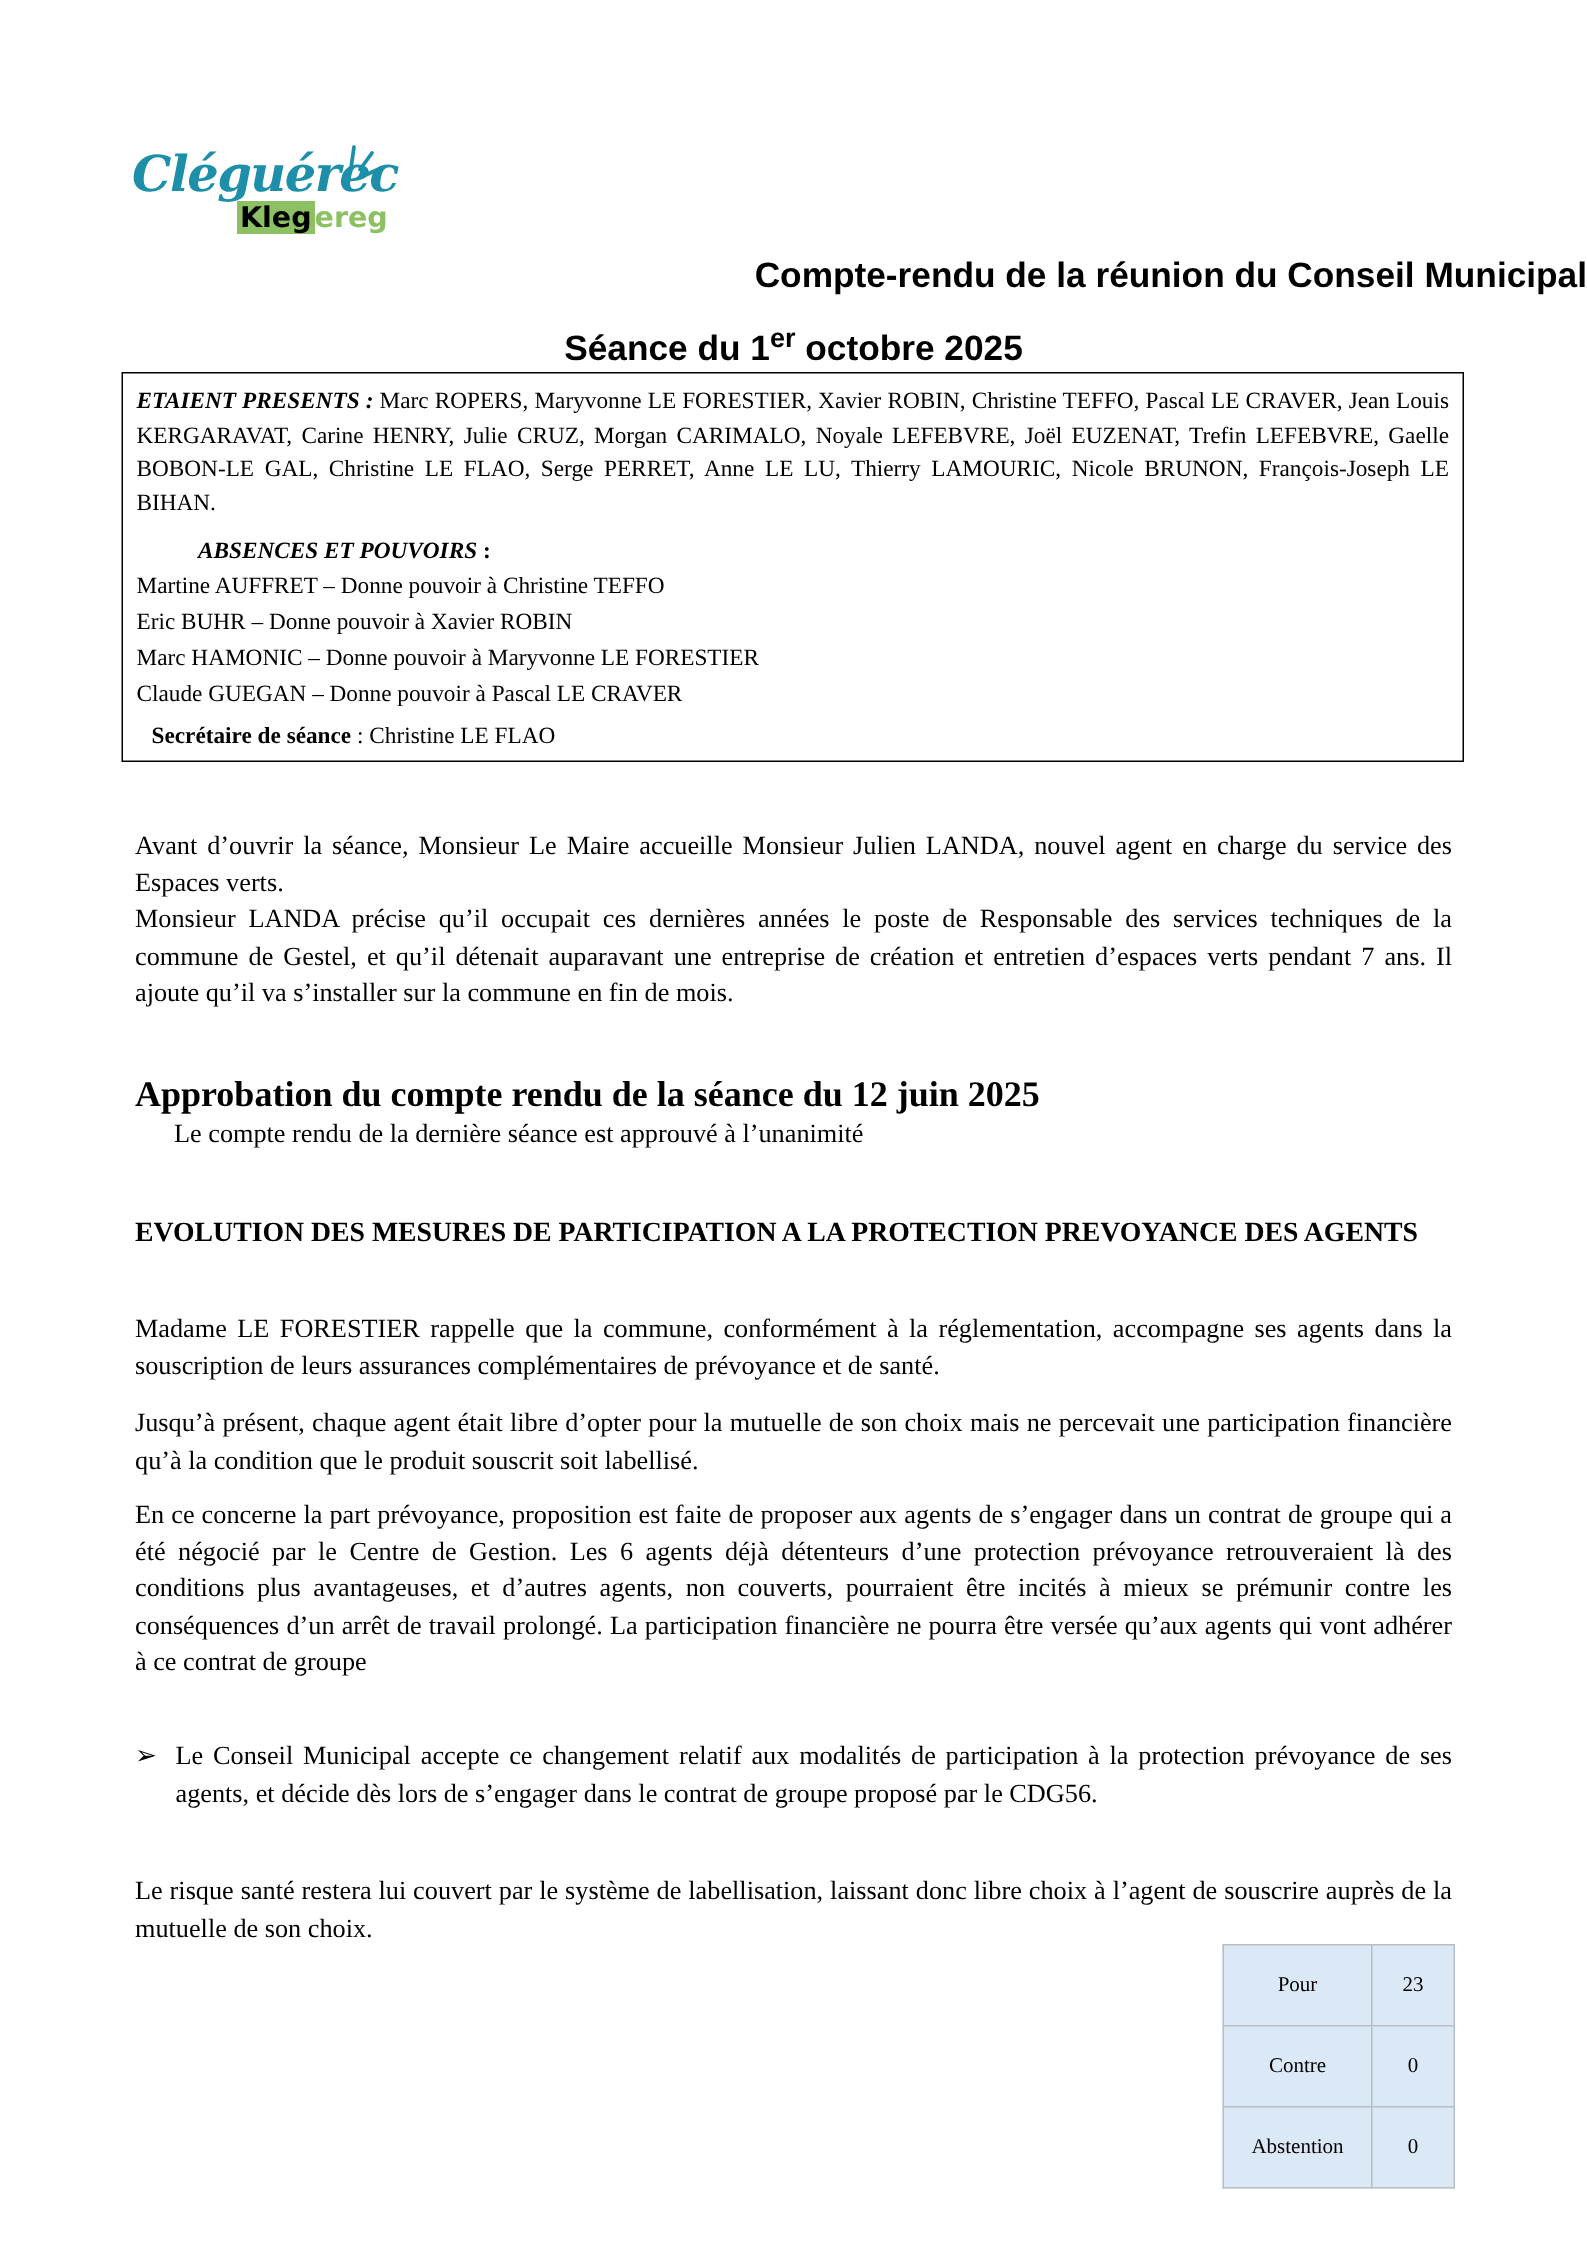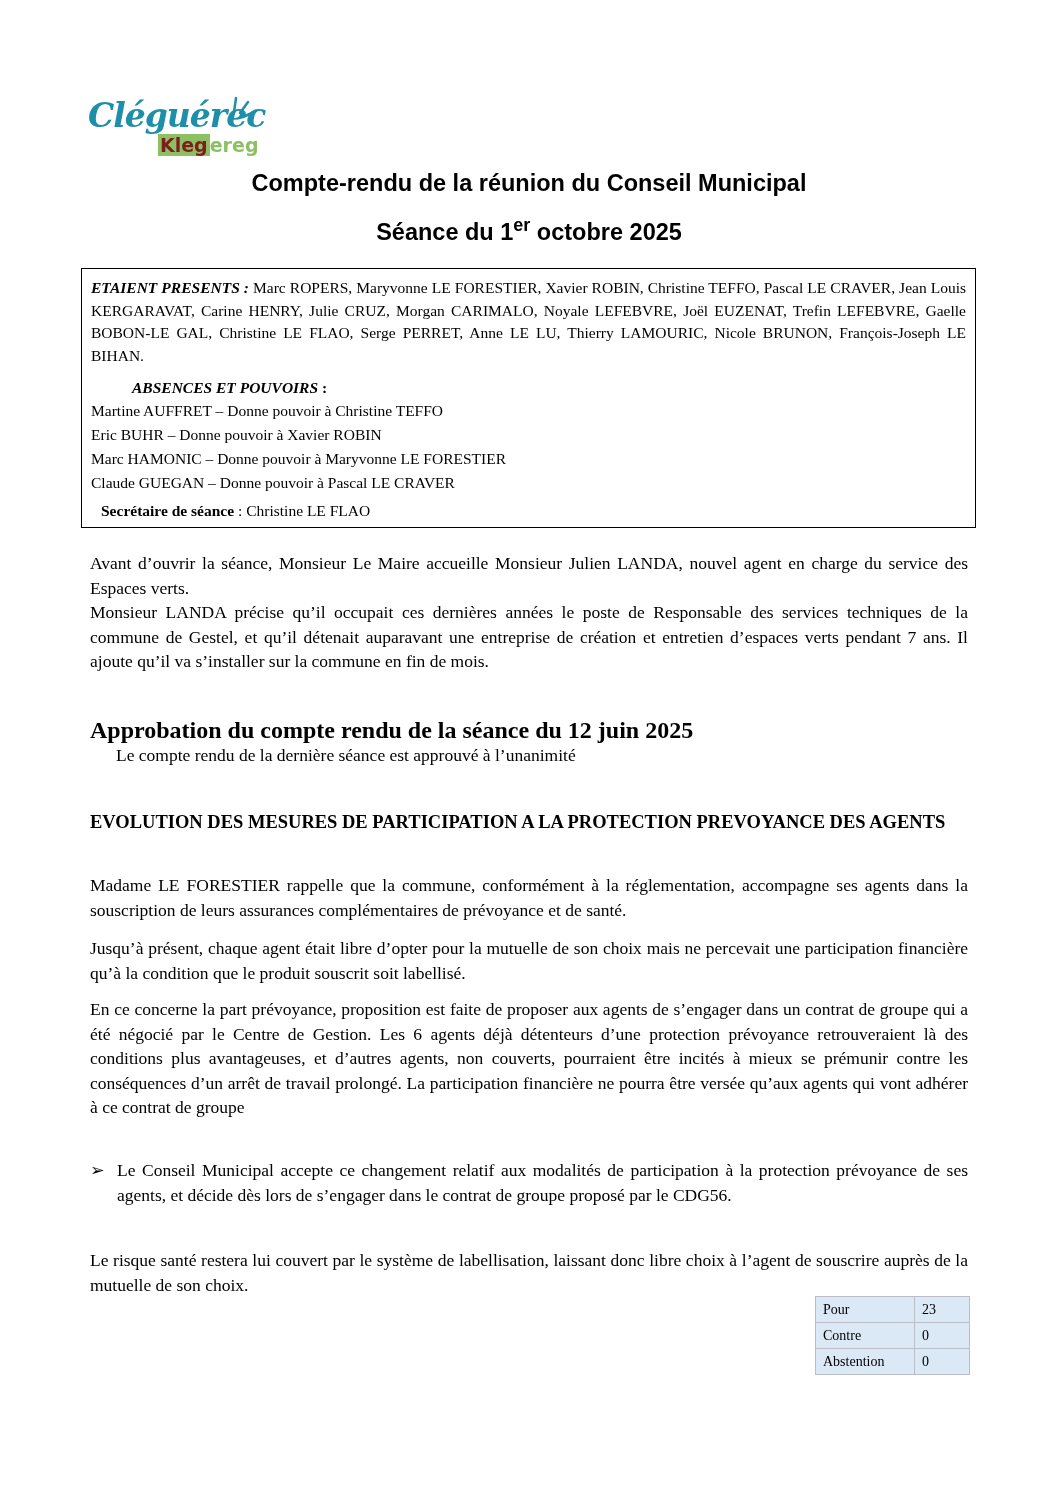--- a/index.html
+++ b/index.html
@@ -2,29 +2,29 @@
 <html><head>
   <meta charset="utf-8">
   <style>
     html, body { margin: 0; padding: 0; background: #ffffff; }
     body { width: 1058px; height: 1497px; position: relative; overflow: hidden; }
     .page { position: absolute; left: 0; top: 0; width: 1058px; height: 1497px; background: #fff; color: #000; }
 
     .logo { position: absolute; left: 88px; top: 96px; width: 180px; height: 70px; }
     .logo-main { position: absolute; left: 0; top: 0; font-family: "DejaVu Serif", serif; font-style: italic; font-weight: bold; font-size: 33px; color: #1e8fa8; letter-spacing: -1px; }
     .logo-sub { position: absolute; left: 70px; top: 38px; font-family: "DejaVu Sans", sans-serif; font-size: 19px; font-weight: bold; color: #8cc063; }
-    .logo-sub .hl { background: #8cc063; color: #7f1d1d; padding: 0 2px; }
+    .logo-sub .hl { background: #8cc063; color: #000000; padding: 0 2px; }
     .logo-rays { position: absolute; left: 140px; top: -6px; }
 
     .title { position: absolute; left: 0; width: 1058px; text-align: center; font-family: "Liberation Sans", sans-serif; font-weight: bold; font-size: 23.5px; }
-    .title1 { top: 170px; }
+    .title1 { top: 170px; text-align: right; }
     .title2 { top: 215px; }
     .title2 sup { font-size: 18px; }
 
-    .box { position: absolute; left: 81px; top: 268px; width: 895px; height: 260px; border: 1.5px solid #000; box-sizing: border-box; padding: 8px 9px 0 9px; font-family: "Liberation Serif", serif; font-size: 15.5px; line-height: 22.5px; }
+    .box { position: absolute; left: 81px; top: 248px; width: 895px; height: 260px; border: 1.5px solid #000; box-sizing: border-box; padding: 8px 9px 0 9px; font-family: "Liberation Serif", serif; font-size: 15.5px; line-height: 22.5px; }
     .present { text-align: justify; }
     .lbl { font-weight: bold; font-style: italic; text-decoration: none; }
     .absent-title { margin-top: 10px; line-height: 22px; margin-left: 41px; }
     .absent-line { line-height: 24px; }
     .secretaire { margin-top: 5px; margin-left: 10px; }
     .secretaire b { font-weight: bold; }
 
     .text { position: absolute; left: 90px; width: 878px; font-family: "Liberation Serif", serif; font-size: 17.5px; line-height: 24.5px; text-align: justify; }
     .para-intro { top: 551px; }
     .h-approb { position: absolute; left: 90px; top: 717px; font-family: "Liberation Serif", serif; font-weight: bold; font-size: 24px; }
@@ -32,21 +32,21 @@
     .h-evol { position: absolute; left: 90px; top: 810px; width: 878px; font-family: "Liberation Serif", serif; font-weight: bold; font-size: 18.5px; line-height: 25px; text-align: justify; }
     .p1 { top: 873px; }
     .p2 { top: 936px; }
     .p3 { top: 997px; }
     .bullet-block { position: absolute; left: 90px; top: 1158px; width: 878px; font-family: "Liberation Serif", serif; font-size: 17.5px; line-height: 24.5px; }
     .bullet-block .arrow { position: absolute; left: 0; top: 0; }
     .bullet-block .btext { margin-left: 27px; text-align: justify; }
     .p4 { top: 1248px; }
 
     .vote { position: absolute; left: 815px; top: 1296px; border-collapse: collapse; font-family: "Liberation Serif", serif; font-size: 14px; background: #dbe8f5; }
-    .vote td { border: 1px solid #b9bec6; padding: 1px 7px; height: 23px; }
+    .vote td { border: 1px solid #b9bec6; padding: 15px 7px; height: 23px; text-align: center; }
     .vote td.k { width: 84px; }
     .vote td.v { width: 40px; }
   </style>
 </head>
 <body>
 
 <div class="page">
 
   <div class="logo">
     <span class="logo-main">Cléguérec</span>

